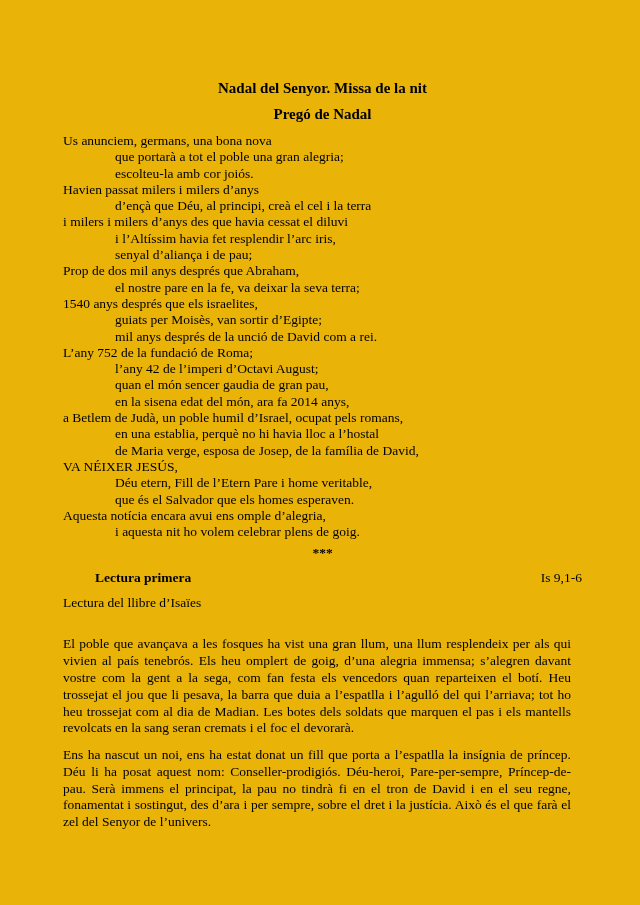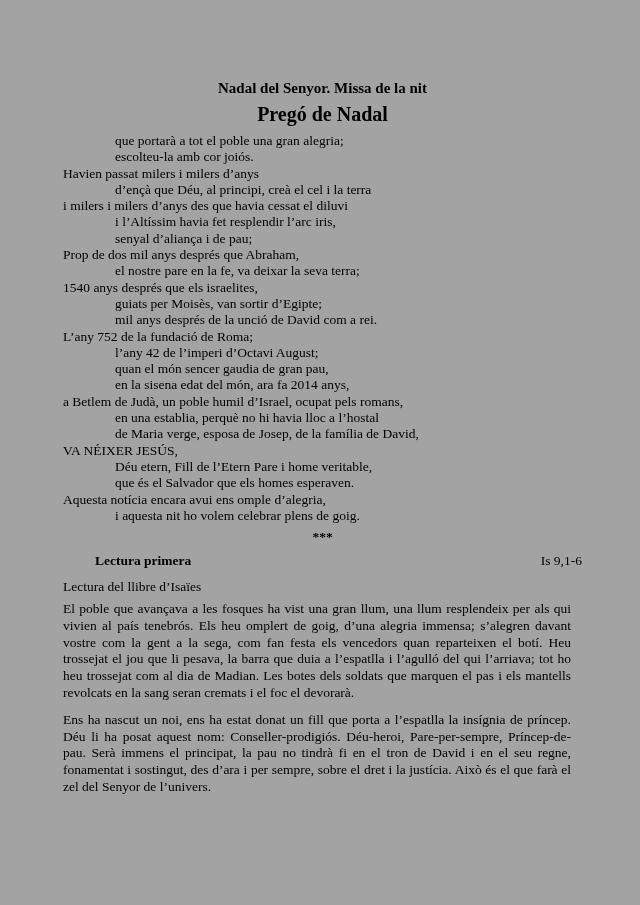--- a/index.html
+++ b/index.html
@@ -2,74 +2,75 @@
 <html><head>
 <meta charset="utf-8">
 <style>
   html, body { margin: 0; padding: 0; background: #ffffff; }
   .page {
     position: relative;
     width: 640px;
     height: 905px;
     box-sizing: border-box;
     padding: 80px 58px 0 63px;
-    background: #a3a3a3;
+    background: #eab308;
     color: #000000;
     font-family: "Liberation Serif", "DejaVu Serif", serif;
     font-size: 13.5px;
     line-height: 16.3px;
     overflow: hidden;
   }
   .doc-title {
     margin: 0 0 10px 0;
     text-align: center;
     font-weight: bold;
     font-size: 15px;
     line-height: 16px;
   }
   .doc-subtitle {
     margin: 0 0 11px 0;
     text-align: center;
     font-weight: bold;
-    font-size: 20px;
+    font-size: 15px;
     line-height: 16px;
   }
   .poem { margin: 0; }
   .poem-line { white-space: nowrap; }
   .poem-line.indent { padding-left: 52px; }
   .separator {
     text-align: center;
     font-weight: bold;
     margin: 5px 0 8px 0;
   }
   .heading-row {
     display: flex;
     justify-content: space-between;
     align-items: baseline;
     margin: 0 0 9px 0;
   }
   .reading-heading { font-weight: bold; margin-left: 32px; }
   .reading-reference { font-weight: normal; }
-  .reading-source { margin: 0 0 6px 0; }
+  .reading-source { margin: 0 0 25px 0; }
   .reading-par {
     margin: 0 11px 10px 0;
     text-align: justify;
     line-height: 16.8px;
   }
 </style>
 </head>
 <body>
 
 <div class="page">
 
   <h1 class="doc-title">Nadal del Senyor. Missa de la nit</h1>
 
   <h2 class="doc-subtitle">Pregó de Nadal</h2>
 
   <div class="poem">
+      <div class="poem-line">Us anunciem, germans, una bona nova</div>
       <div class="poem-line indent">que portarà a tot el poble una gran alegria;</div>
       <div class="poem-line indent">escolteu-la amb cor joiós.</div>
       <div class="poem-line">Havien passat milers i milers d’anys</div>
       <div class="poem-line indent">d’ençà que Déu, al principi, creà el cel i la terra</div>
       <div class="poem-line">i milers i milers d’anys des que havia cessat el diluvi</div>
       <div class="poem-line indent">i l’Altíssim havia fet resplendir l’arc iris,</div>
       <div class="poem-line indent">senyal d’aliança i de pau;</div>
       <div class="poem-line">Prop de dos mil anys després que Abraham,</div>
       <div class="poem-line indent">el nostre pare en la fe, va deixar la seva terra;</div>
       <div class="poem-line">1540 anys després que els israelites,</div>

